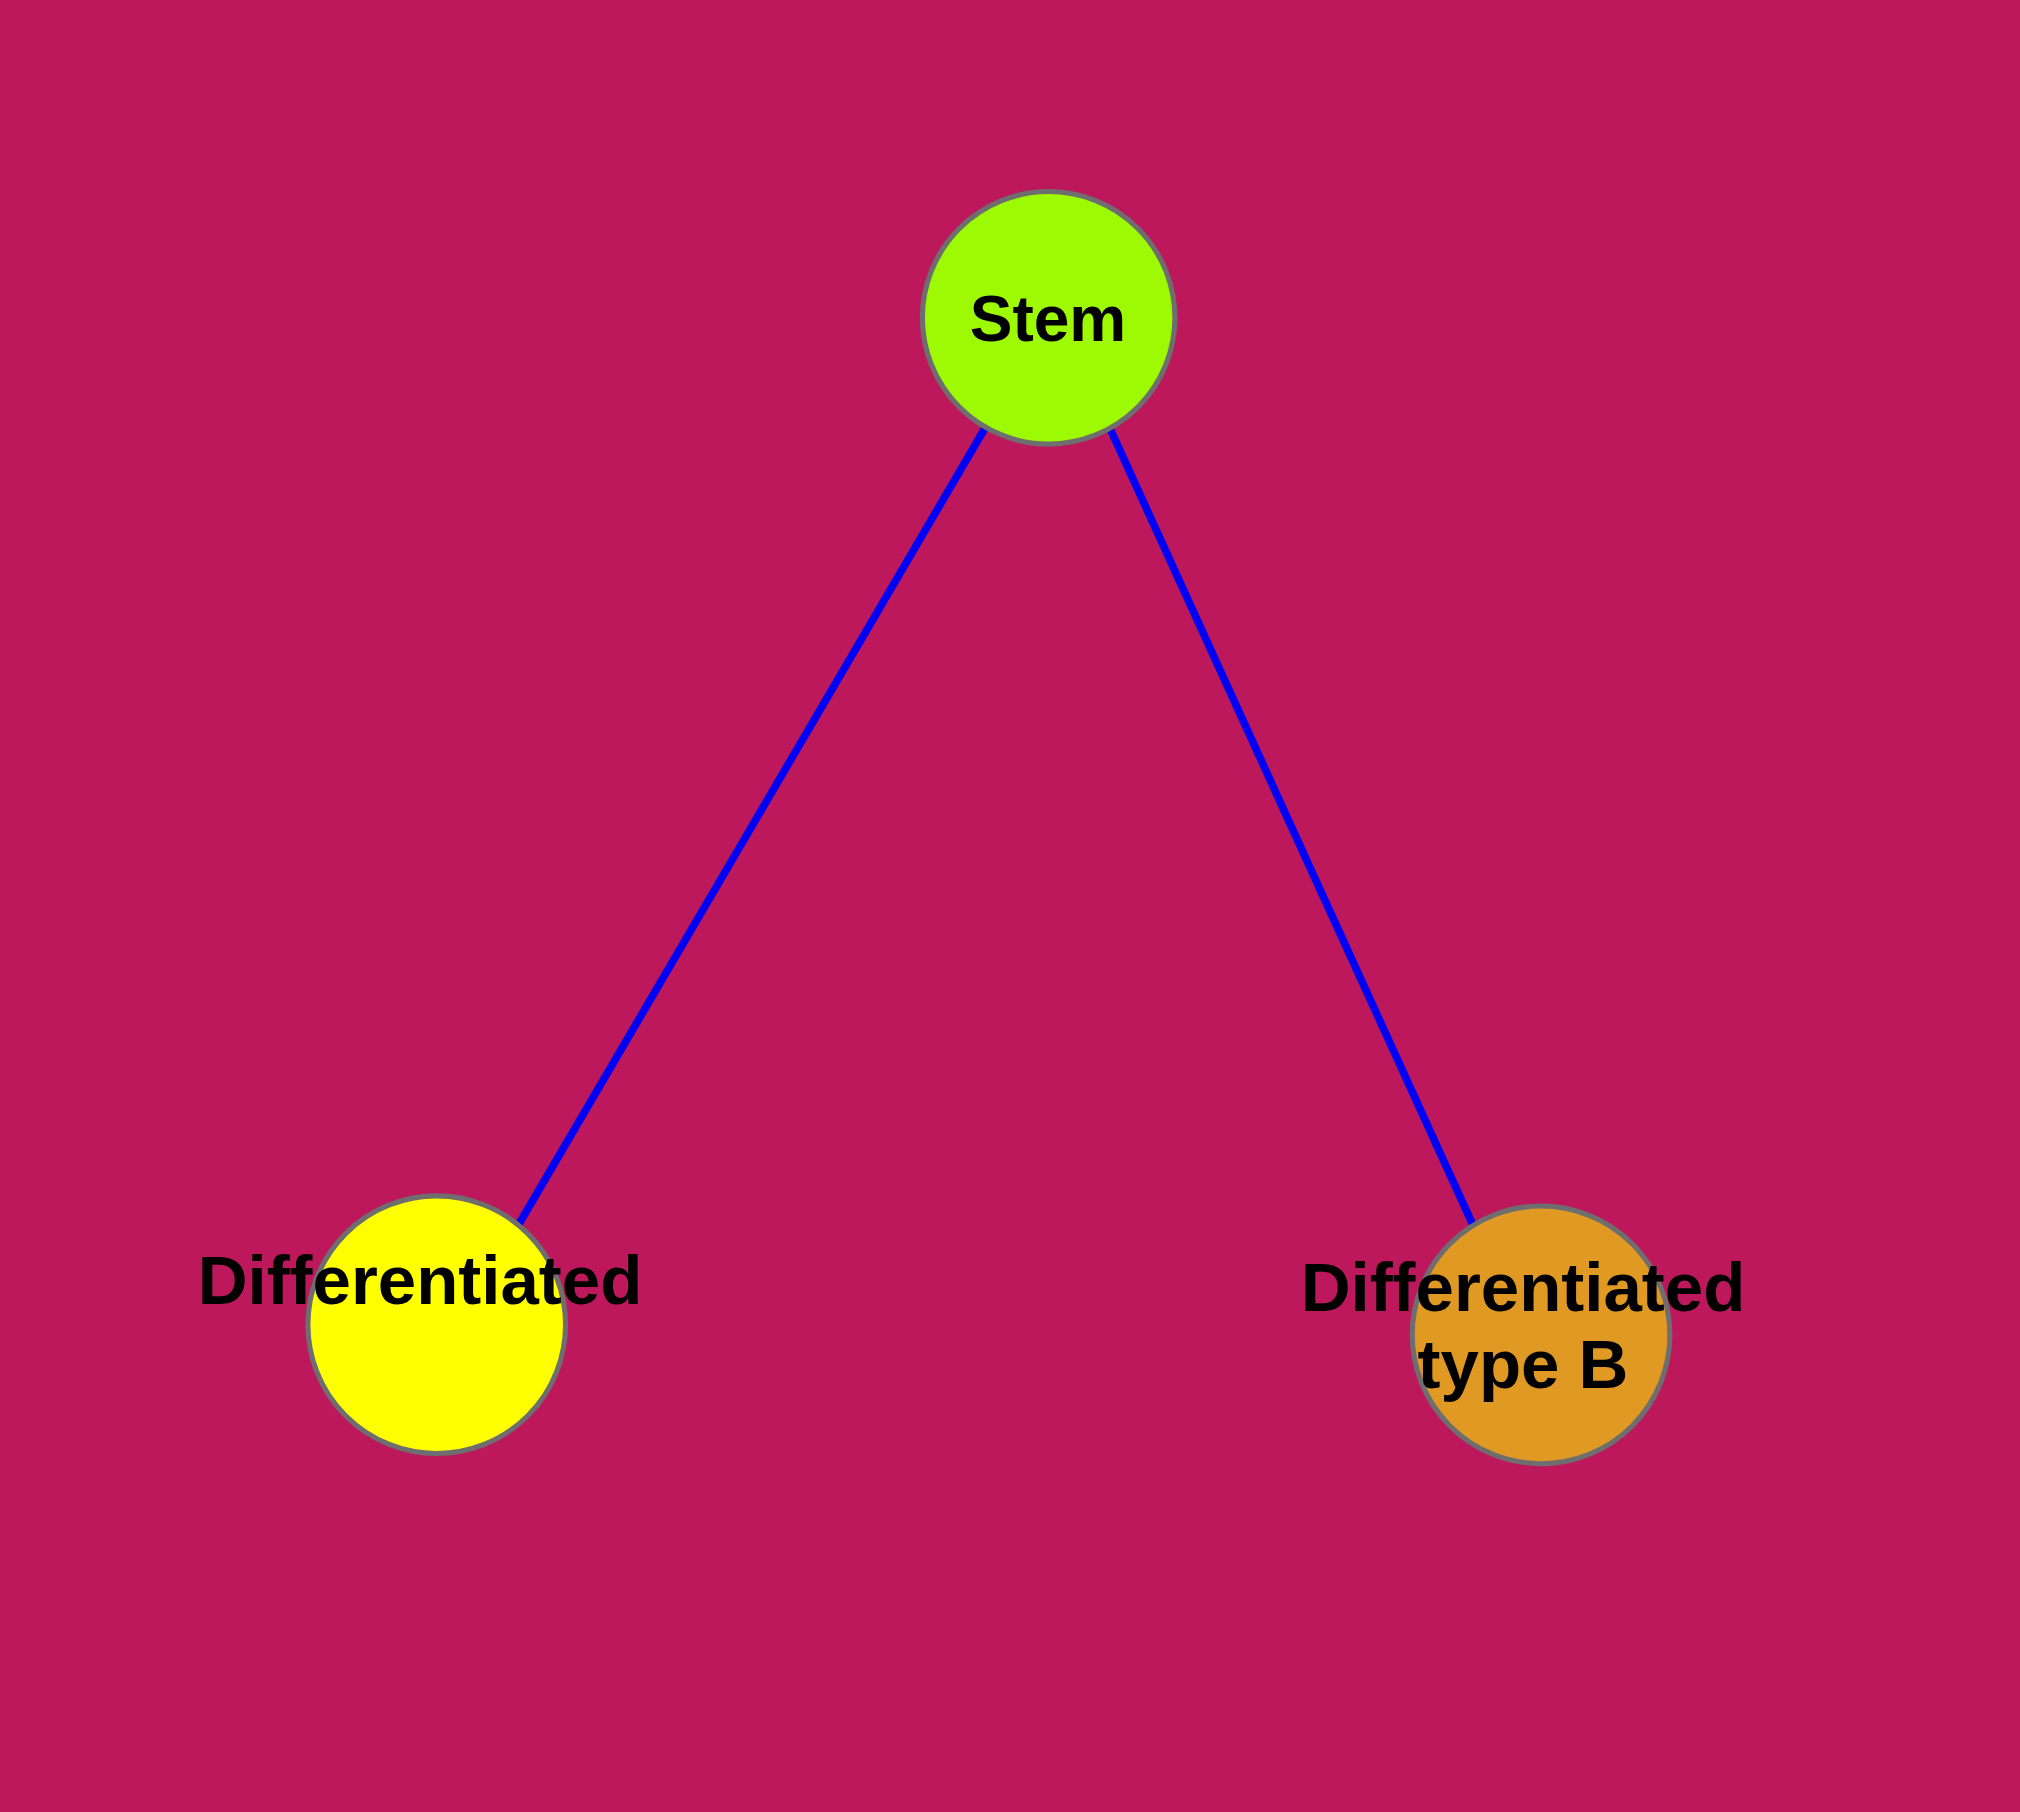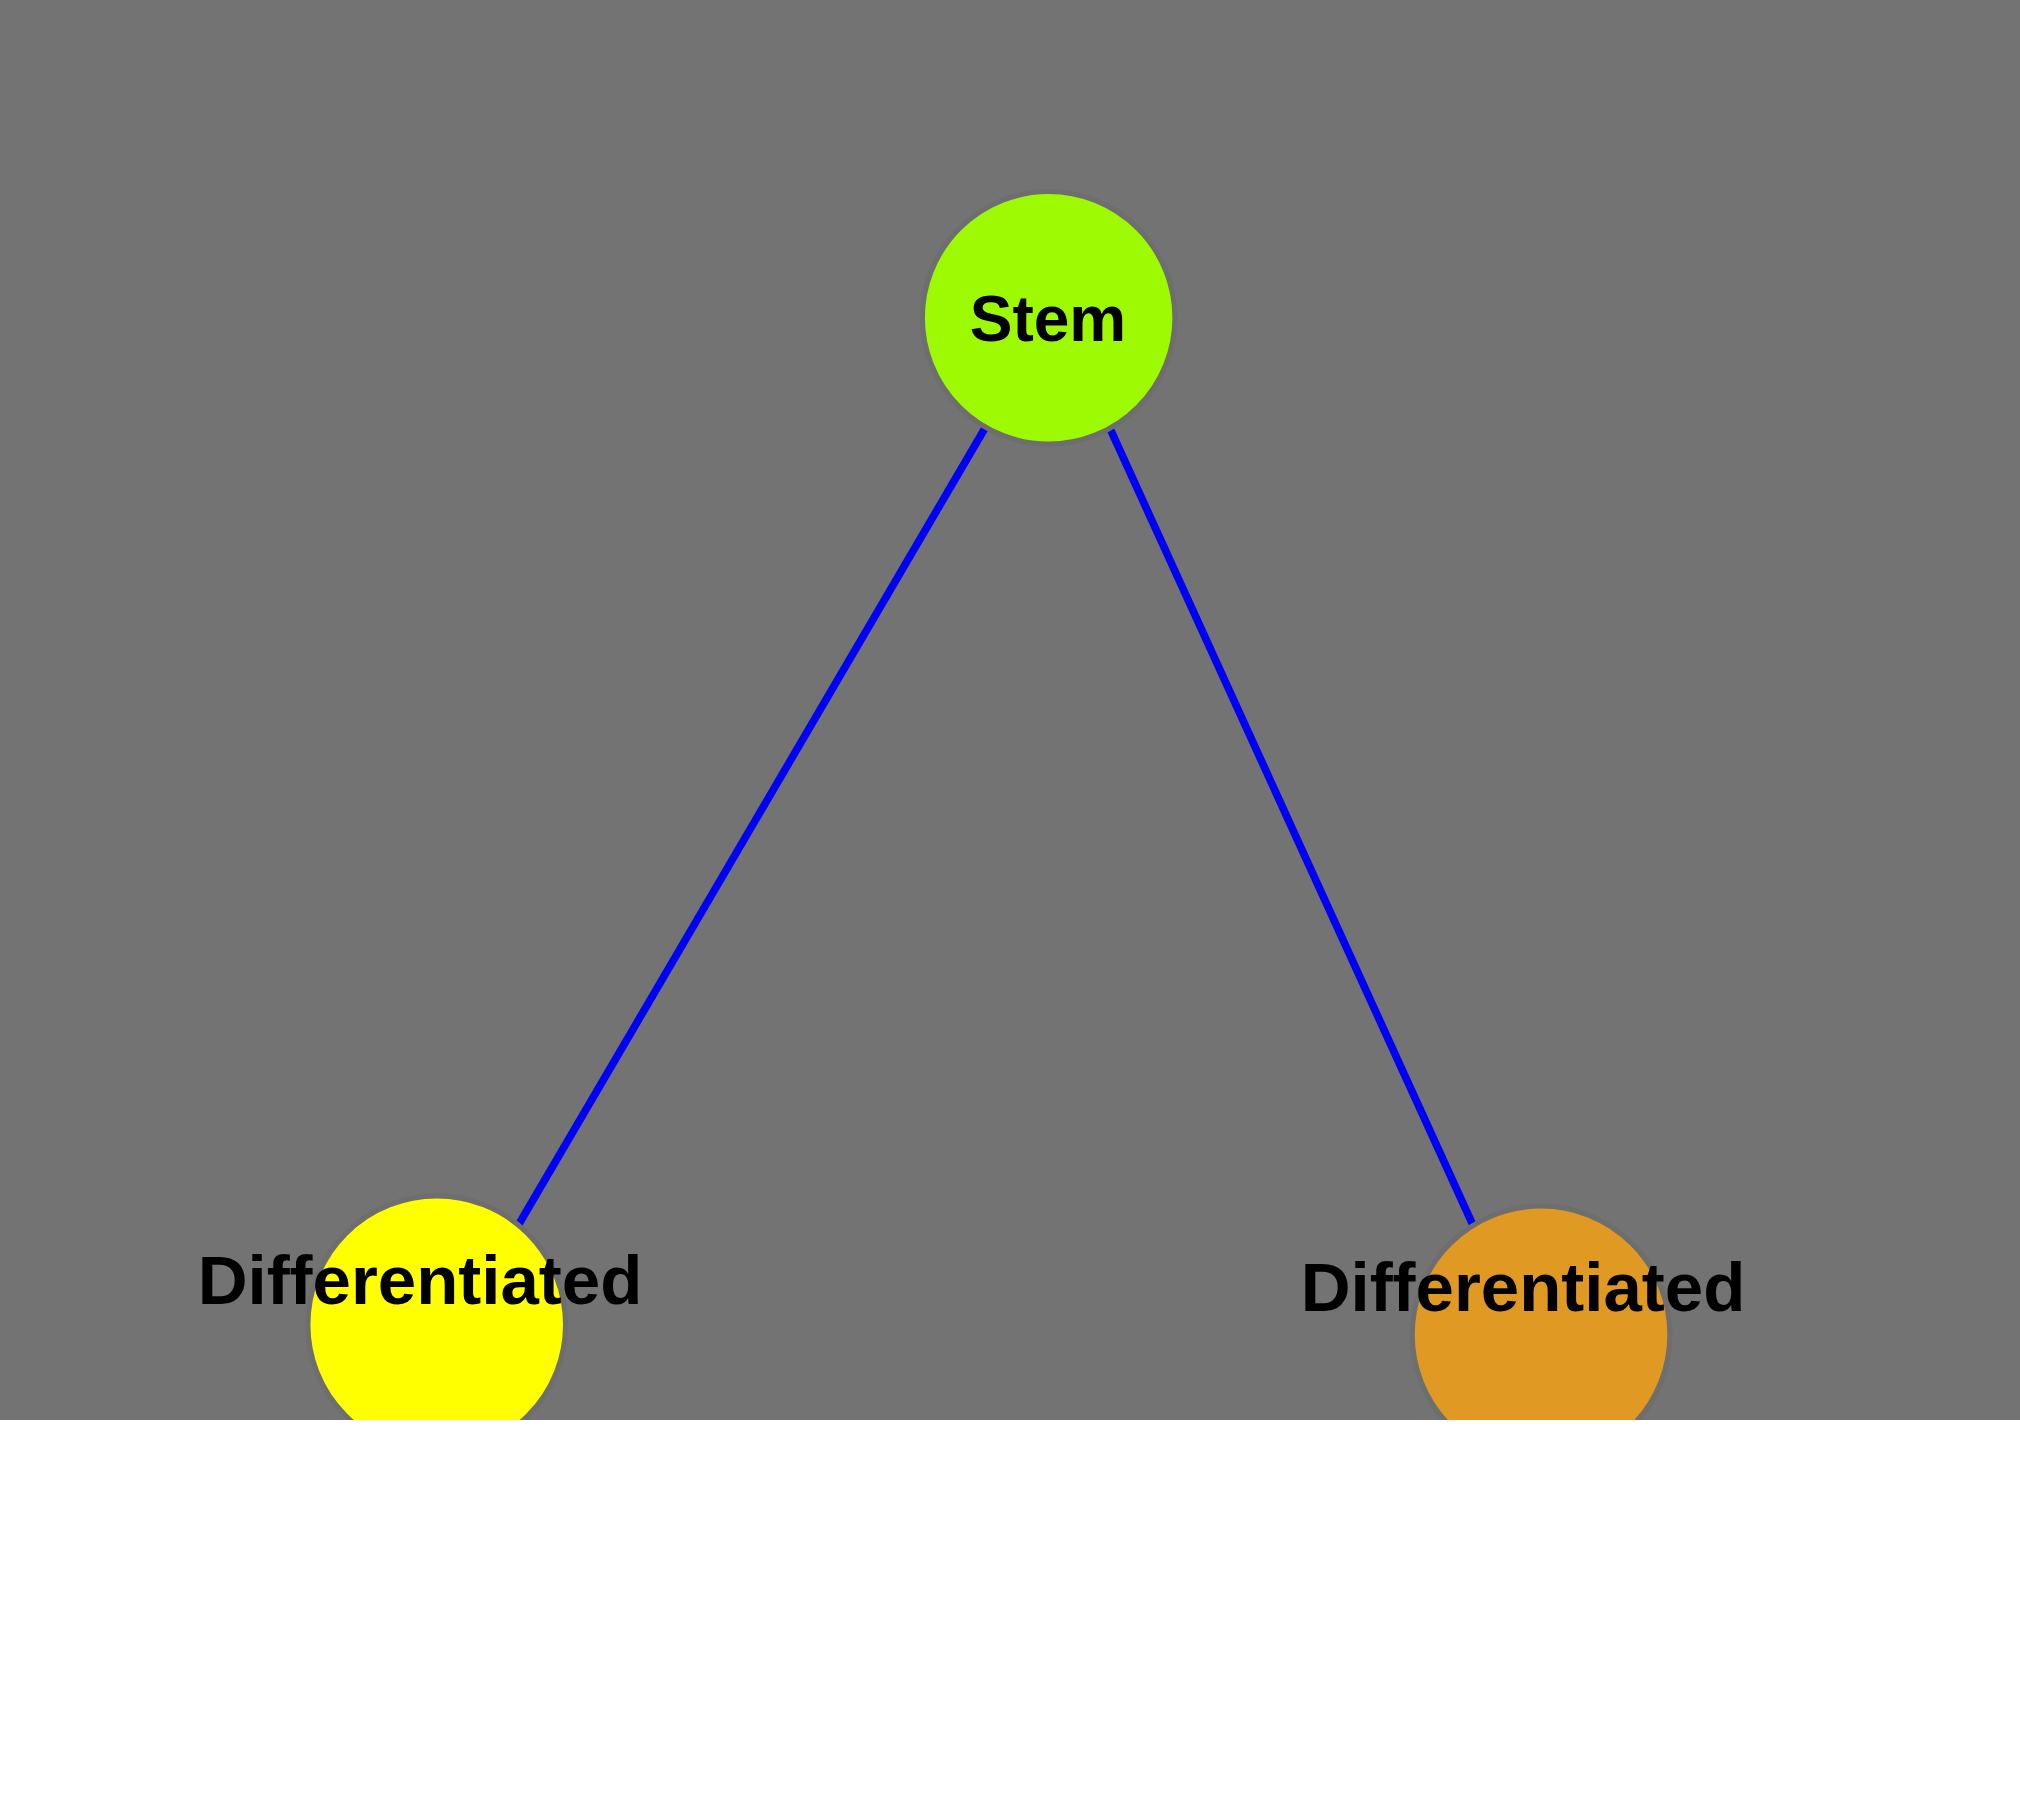--- a/index.html
+++ b/index.html
@@ -3,23 +3,23 @@
 <meta charset="utf-8">
 <style>
   html, body {
     margin: 0;
     padding: 0;
     background: #ffffff;
   }
   #canvas {
     position: relative;
     width: 2021px;
-    height: 1420px;
+    height: 1812px;
     overflow: hidden;
-    background: #737373;
+    background: #be185d;
     font-family: "Liberation Sans", sans-serif;
   }
   #graph-svg {
     position: absolute;
     left: 0;
     top: 0;
     width: 2021px;
     height: 1812px;
     display: block;
   }
@@ -74,16 +74,17 @@
   <div class="node-label" id="label-stem">
     <span class="line">Stem</span>
   </div>
 
   <div class="node-label" id="label-diff-a">
     <span class="line">Differentiated</span>
   </div>
 
   <div class="node-label" id="label-diff-b">
     <span class="line">Differentiated</span>
+    <span class="line">type B</span>
   </div>
 
 </div>
 
 
 </body></html>

